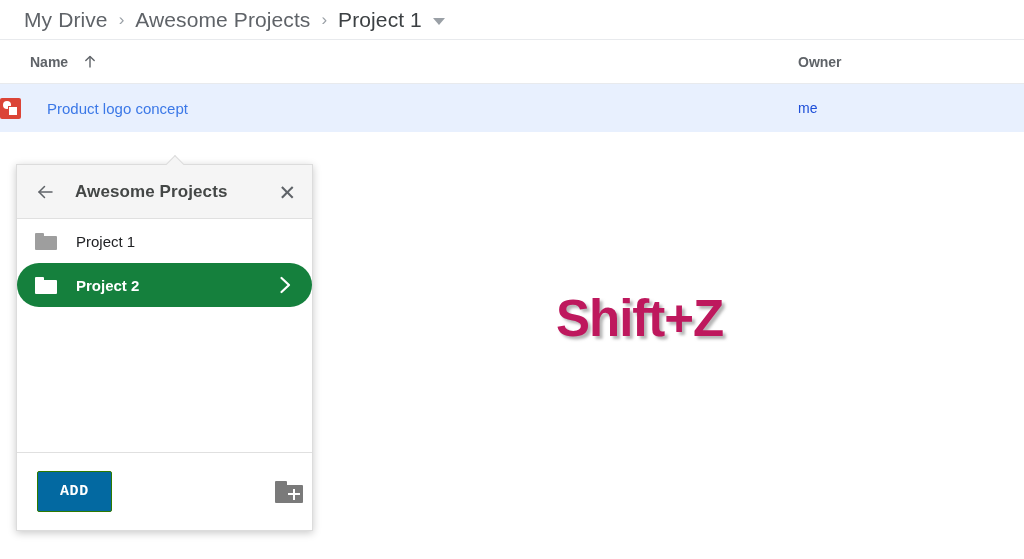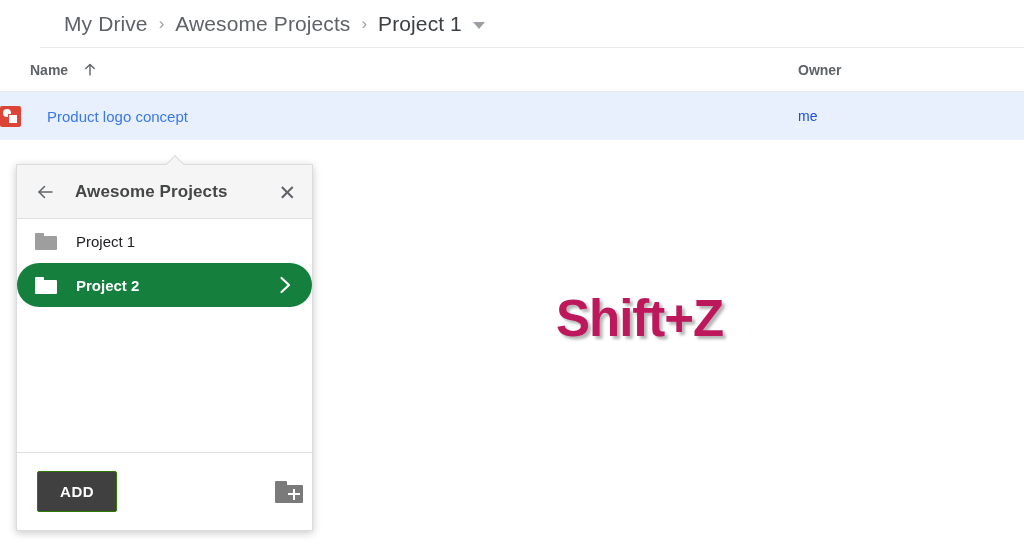--- a/index.html
+++ b/index.html
@@ -11,27 +11,26 @@
     height: 559px;
     background: #ffffff;
     font-family: "Liberation Sans", sans-serif;
     color: #202124;
     overflow: hidden;
     position: relative;
   }
 
   
   .breadcrumb-bar {
-    height: 48px;
+    height: 40px;
     display: flex;
     align-items: center;
     padding: 0 0 0 24px;
     border-bottom: 1px solid #e8eaed;
     box-sizing: border-box;
-    margin-left: 40px;
   }
   .crumb {
     font-size: 21px;
     color: #5f6368;
     letter-spacing: 0.1px;
     white-space: nowrap;
   }
   .crumb.current {
     color: #3c4043;
   }
@@ -272,30 +271,30 @@
     border-top: 1px solid #e0e0e0;
     height: 78px;
     display: flex;
     align-items: center;
     padding: 0 18px 0 20px;
     box-sizing: border-box;
     background: #fff;
     position: relative;
   }
   .add-button {
-    background: #404040;
+    background: #0369a1;
     color: #ffffff;
     font-size: 15px;
     font-weight: bold;
     letter-spacing: 0.6px;
     padding: 12px 22px;
     border: 1px solid #2f7a00;
     border-radius: 2px;
     cursor: pointer;
-    font-family: Liberation Sans, sans-serif;
+    font-family: Liberation Mono, monospace;
     line-height: 1;
   }
   .new-folder-icon {
     position: absolute;
     left: 258px;
     top: 50%;
     transform: translateY(-50%);
     width: 28px;
     height: 22px;
   }

